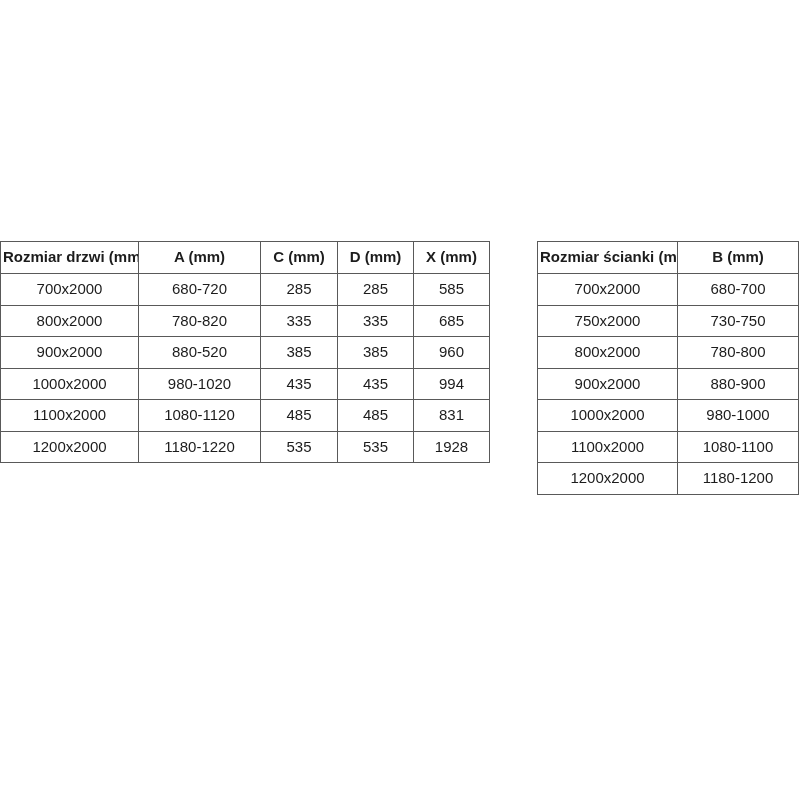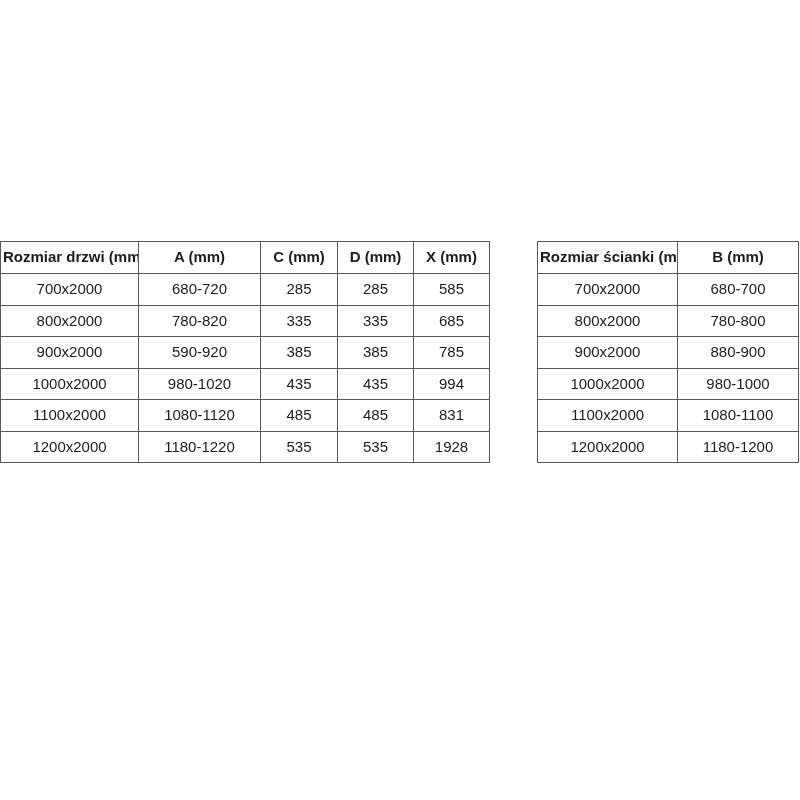--- a/index.html
+++ b/index.html
@@ -79,24 +79,24 @@
       </tr>
       <tr class="data-row">
         <td>800x2000</td>
         <td>780-820</td>
         <td>335</td>
         <td>335</td>
         <td>685</td>
       </tr>
       <tr class="data-row">
         <td>900x2000</td>
-        <td>590-920</td>
+        <td>880-520</td>
         <td>385</td>
         <td>385</td>
-        <td>785</td>
+        <td>960</td>
       </tr>
       <tr class="data-row">
         <td>1000x2000</td>
         <td>980-1020</td>
         <td>435</td>
         <td>435</td>
         <td>994</td>
       </tr>
       <tr class="data-row">
         <td>1100x2000</td>
@@ -125,20 +125,24 @@
         <th>Rozmiar ścianki (mm)</th>
         <th>B (mm)</th>
       </tr>
     </thead>
     <tbody>
       <tr class="data-row">
         <td>700x2000</td>
         <td>680-700</td>
       </tr>
       <tr class="data-row">
+        <td>750x2000</td>
+        <td>730-750</td>
+      </tr>
+      <tr class="data-row">
         <td>800x2000</td>
         <td>780-800</td>
       </tr>
       <tr class="data-row">
         <td>900x2000</td>
         <td>880-900</td>
       </tr>
       <tr class="data-row">
         <td>1000x2000</td>
         <td>980-1000</td>

